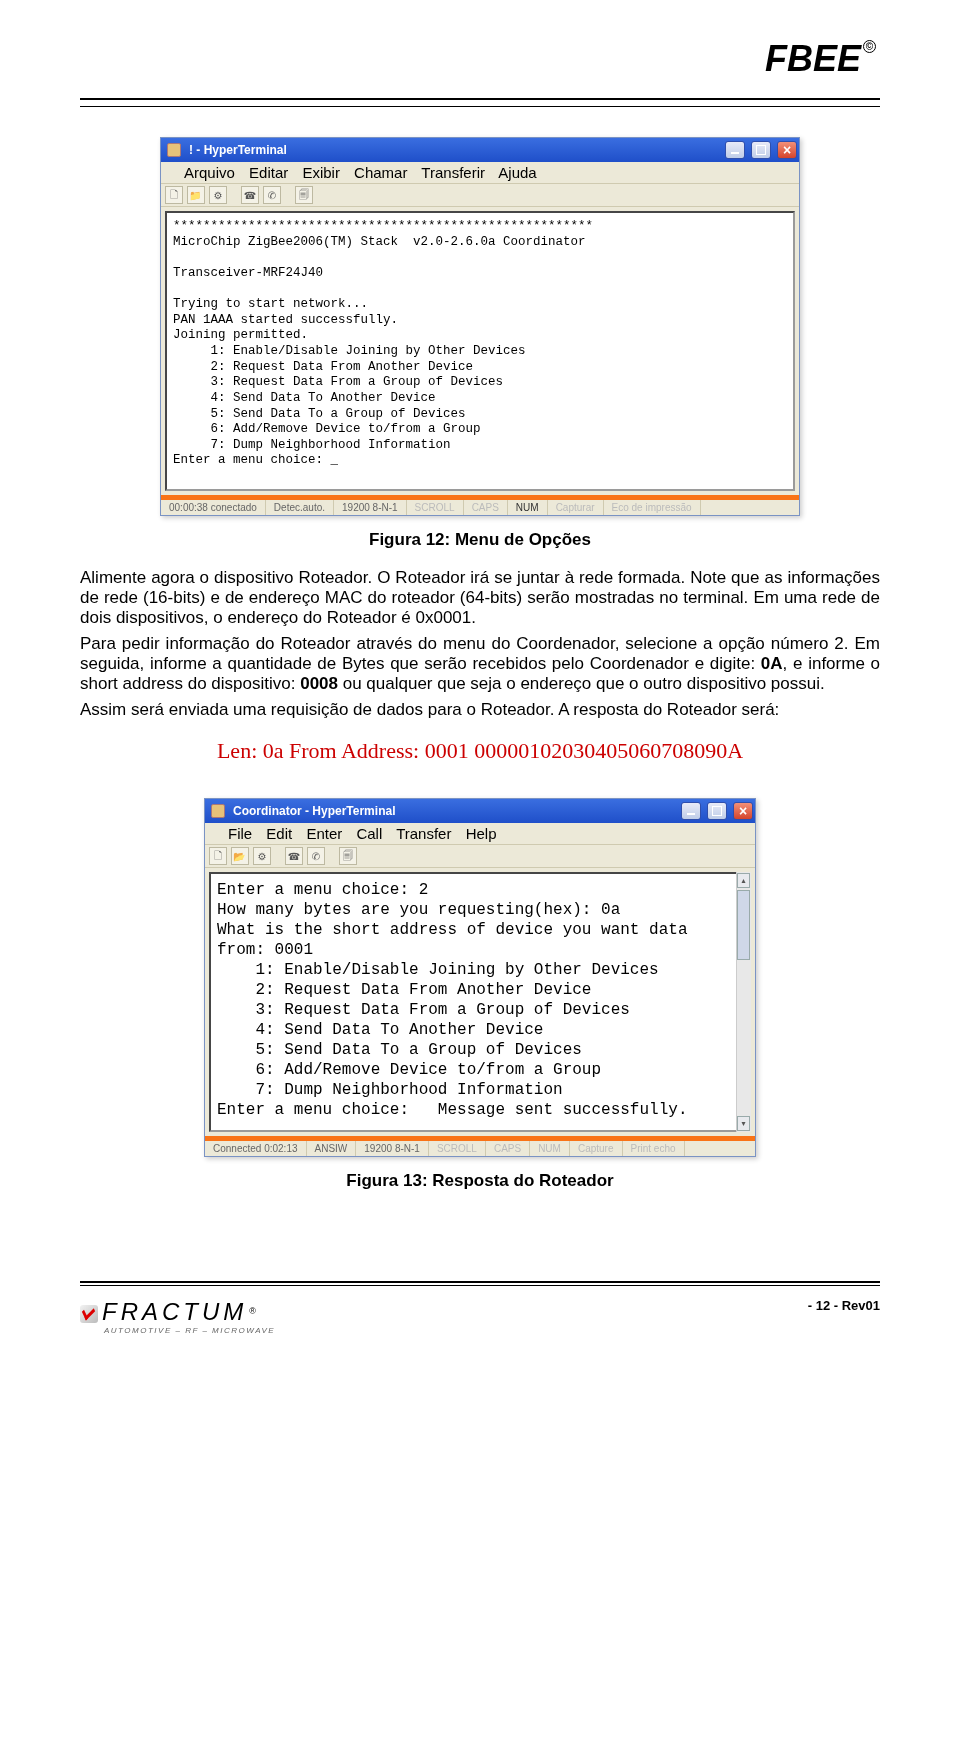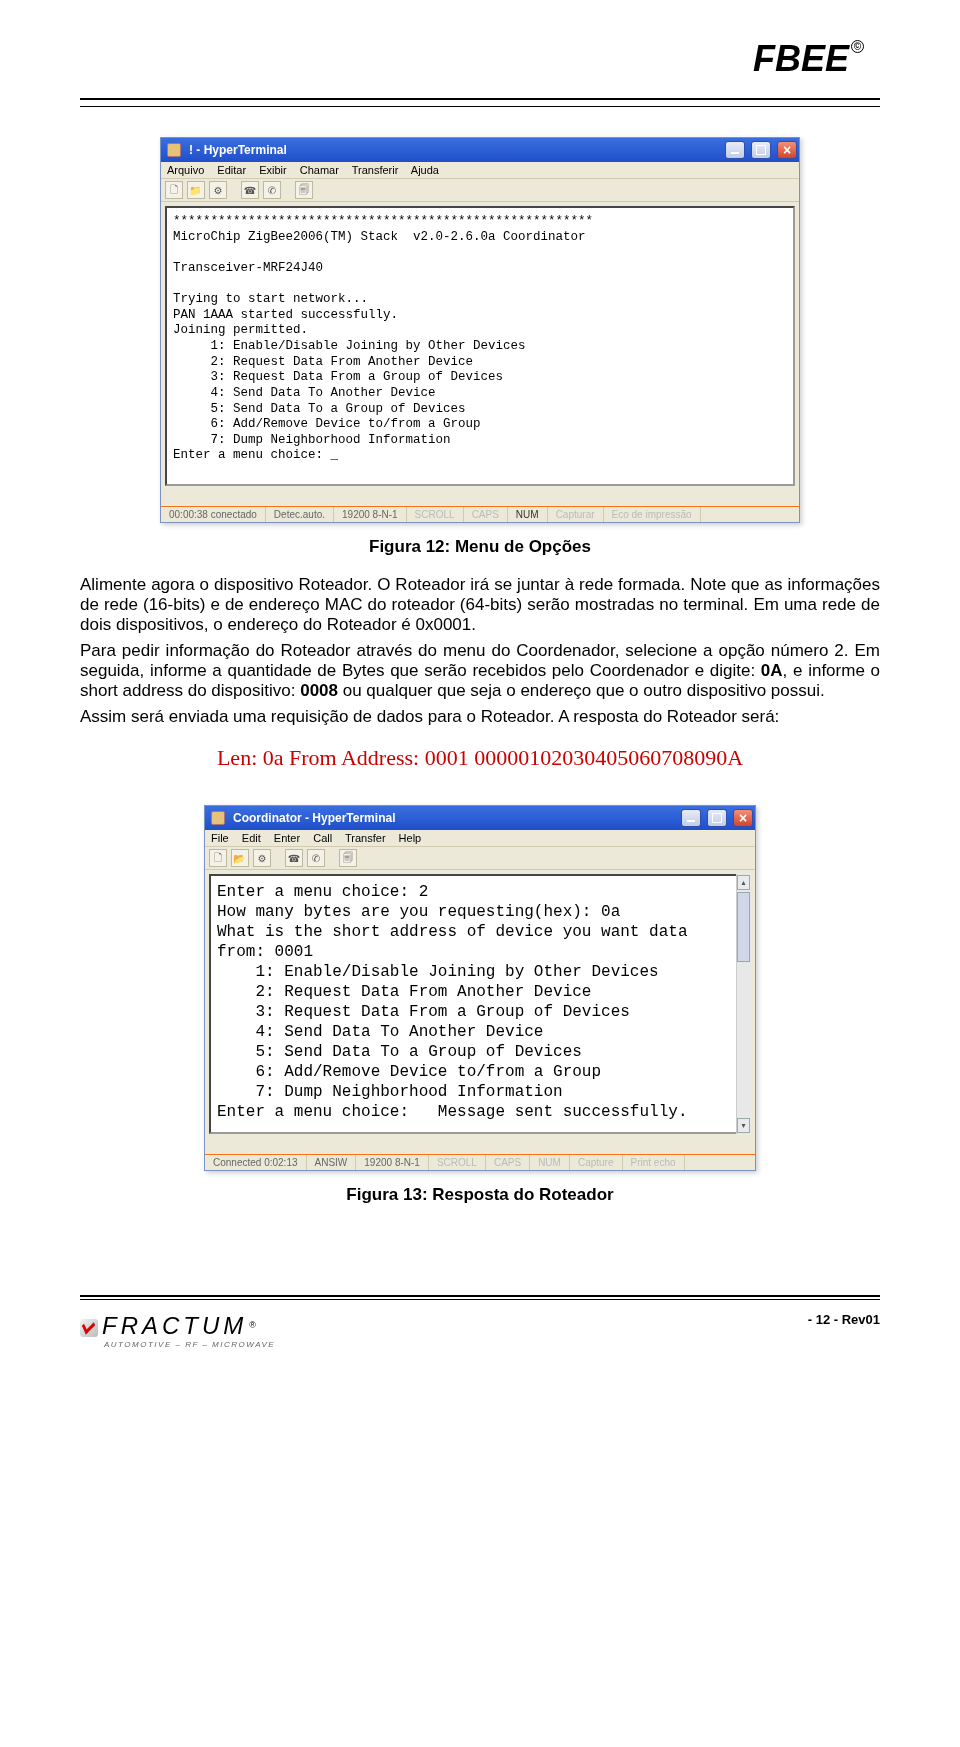--- a/index.html
+++ b/index.html
@@ -12,21 +12,21 @@
   }
   .page {
     padding: 38px 80px 30px 80px;
   }
   .header-area {
     position: relative;
     height: 60px;
   }
   .brand {
     position: absolute;
-    right: 16px;
+    right: 4px;
     top: 0;
     font-family: Arial, sans-serif;
     font-weight: 900;
     font-style: italic;
     font-size: 36px;
     letter-spacing: 0;
     display: flex;
     align-items: flex-start;
   }
   .brand .reg {
@@ -88,22 +88,22 @@
     margin-left: 2px;
     font-family: Arial;
   }
   .winbtn.min::after { content:""; width:8px; height:2px; background:#fff; display:block; margin-top:6px;}
   .winbtn.max::after { content:""; width:8px; height:8px; border:1px solid #fff; display:block;}
   .winbtn.close { background: linear-gradient(#f29078,#d4442b); }
   .winbtn.close::after { content:"×"; font-size:14px; line-height:12px; }
 
   .menubar {
     background: #ece9d8;
-    font-size: 11px;
-    padding: 2px 6px;
+    font-size: 15px;
+    padding: 2px 23px;
     border-bottom: 1px solid #cfcab0;
   }
   .menubar span { margin-right: 10px; }
   .toolbar {
     background: #ece9d8;
     border-bottom: 1px solid #cfcab0;
     padding: 2px 4px;
     display: flex;
     gap: 4px;
     font-size: 11px;
@@ -131,22 +131,21 @@
     padding: 6px 6px 30px 6px;
     overflow: hidden;
     color: #000;
   }
   .terminal.big { height: 280px; }
   .statusbar {
     display: flex;
     font-size: 10px;
     color: #666;
     background: #ece9d8;
-    border-top: 1px solid #f97316;
-    margin-top: 16px;
+    border-top: 5px solid #f97316;
   }
   .statusbar > div {
     border-right: 1px solid #cfcab0;
     padding: 2px 8px;
   }
   .statusbar > div.ghost { color: #bbb; }
   .statusbar > div.on { color: #333; }
 
   .figcap {
     text-align: center;

